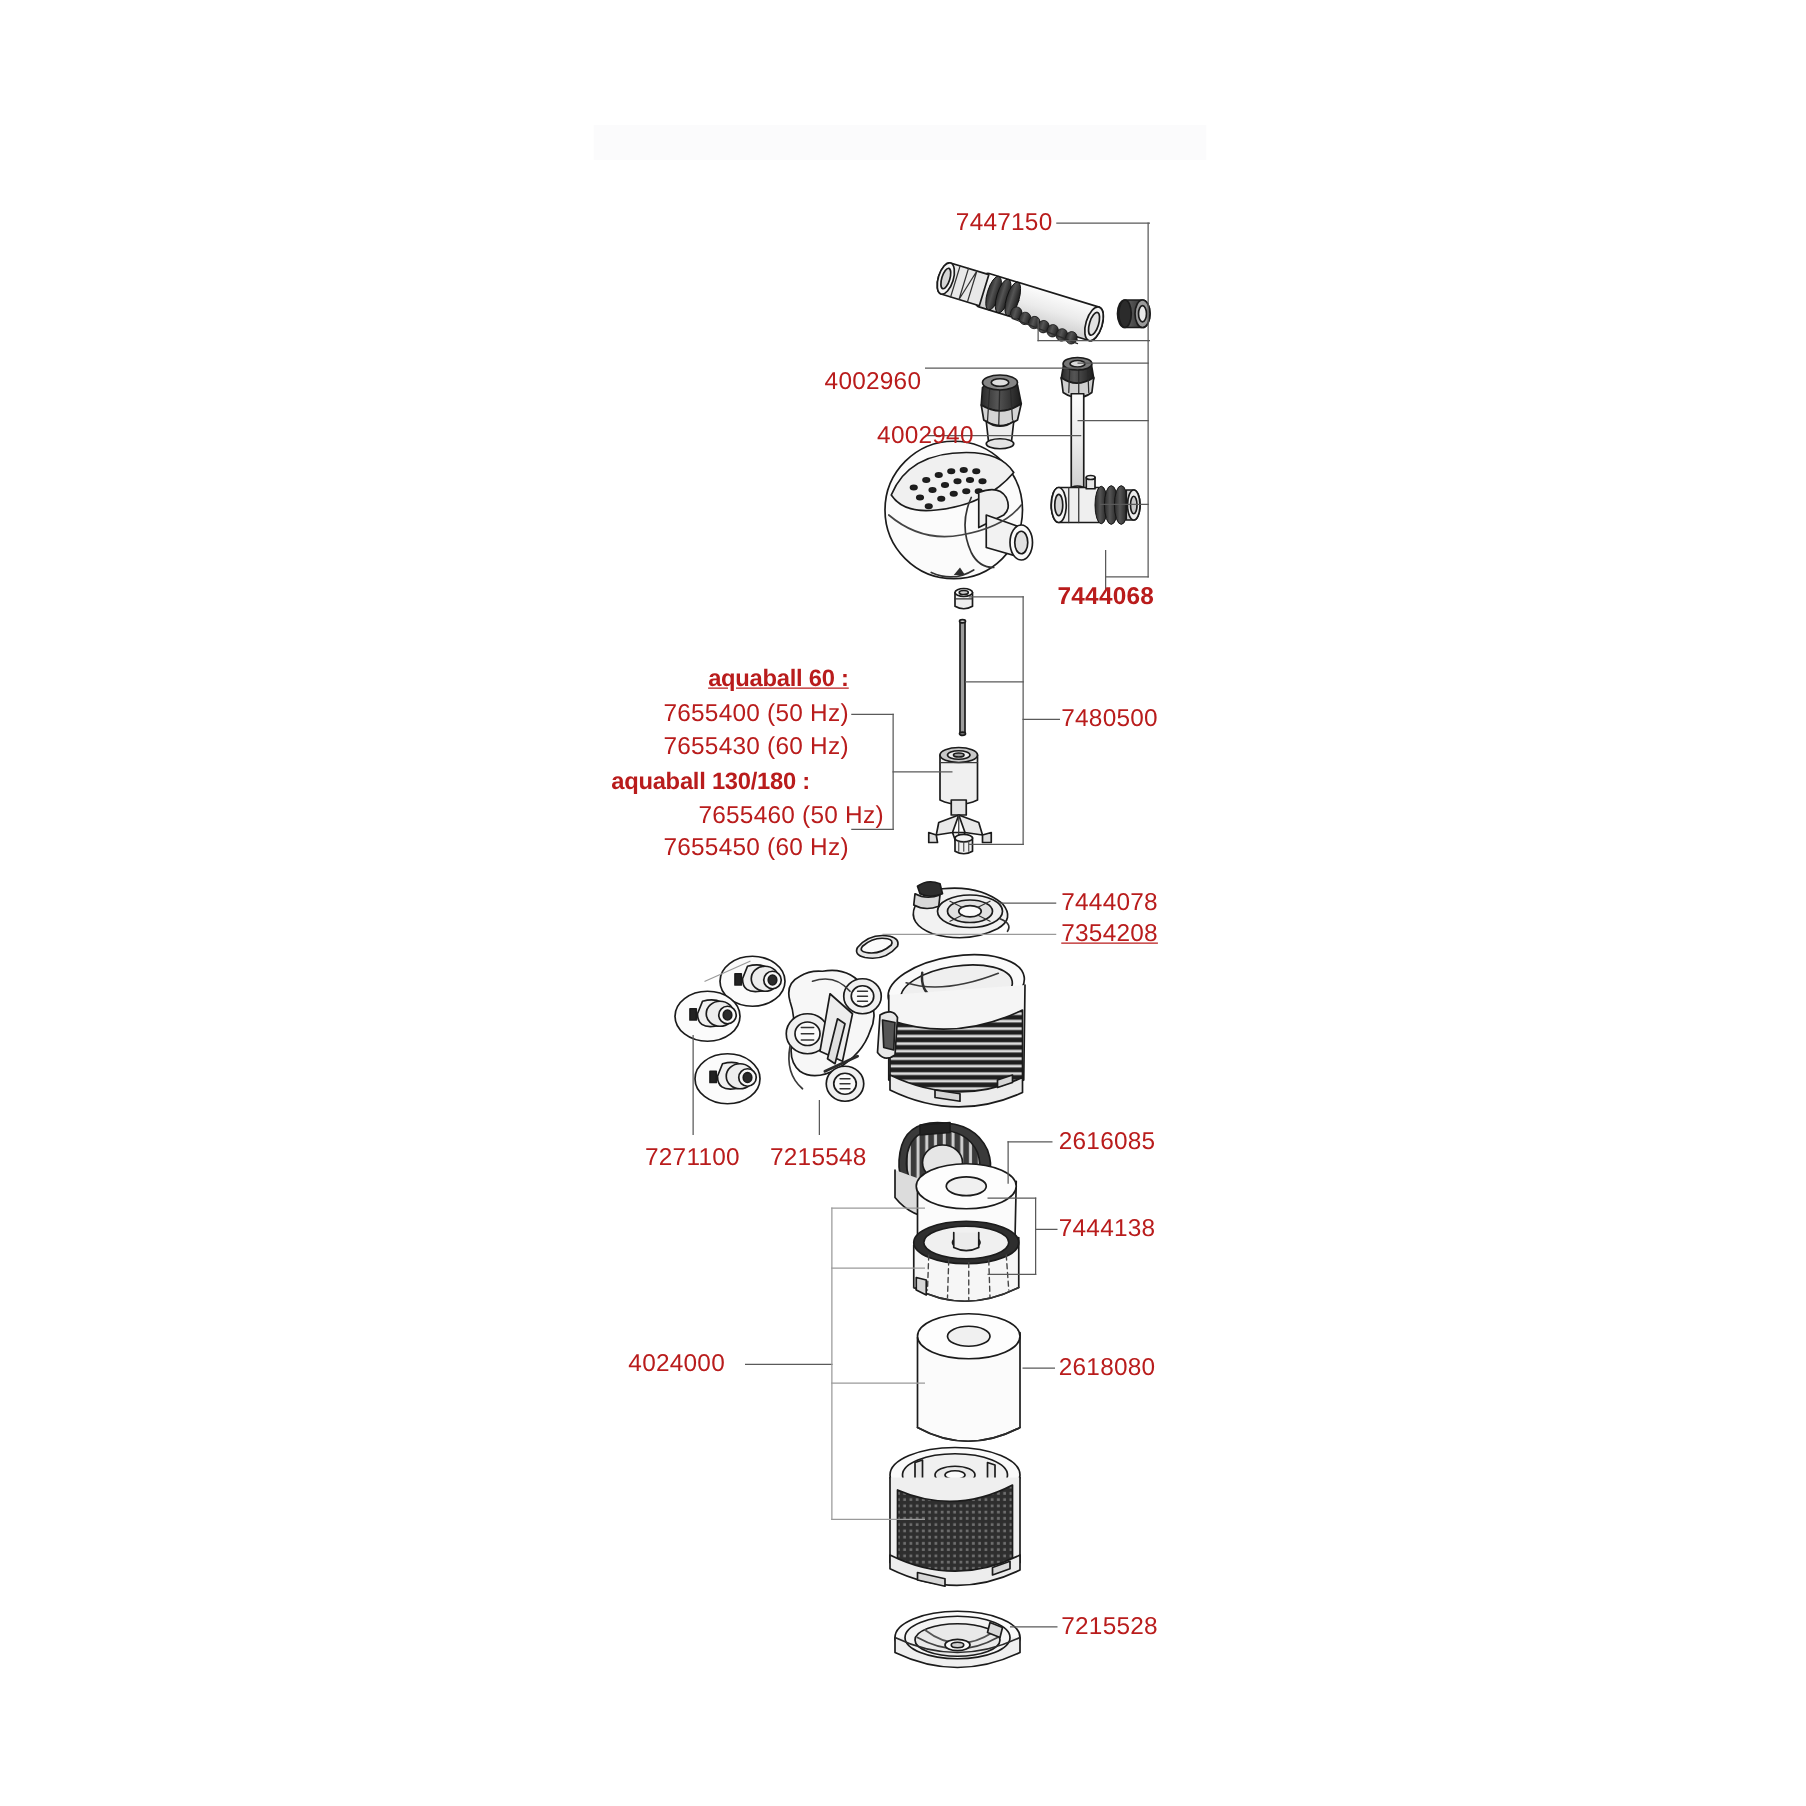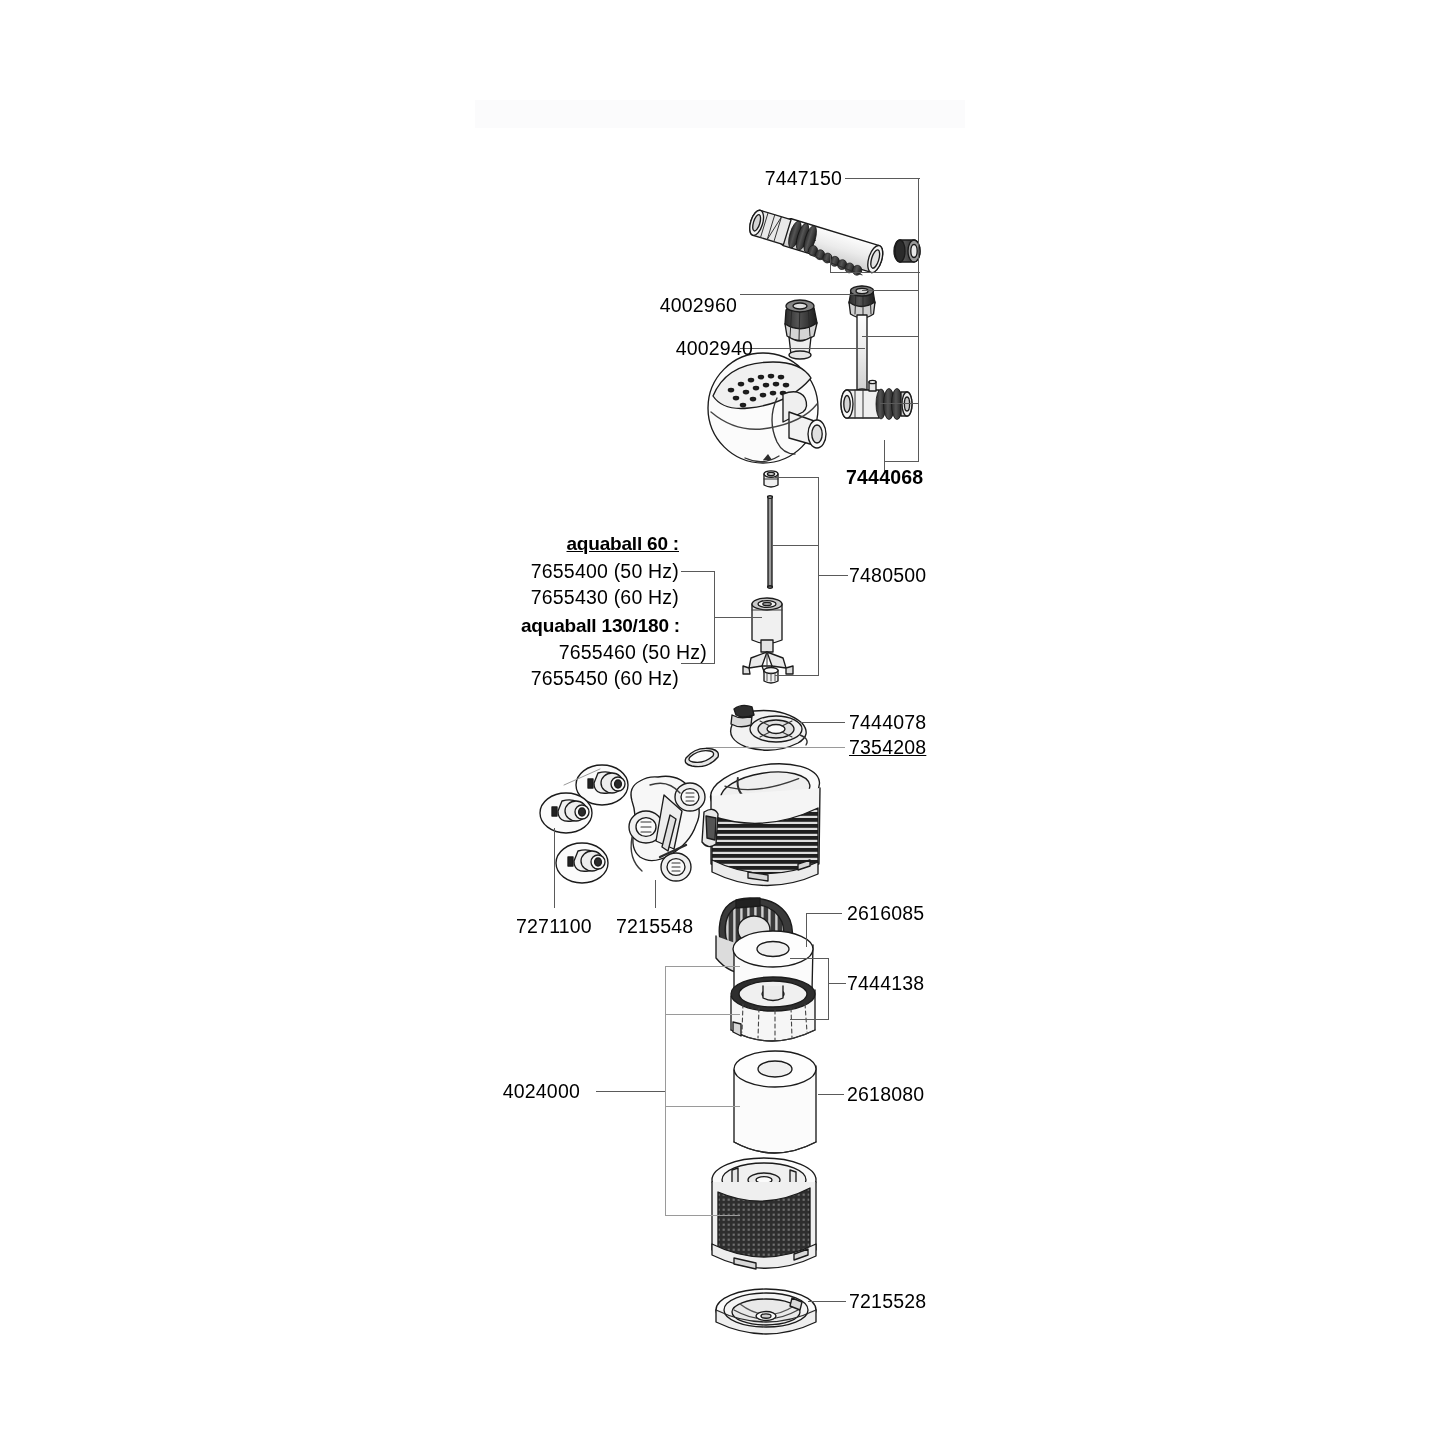--- a/index.html
+++ b/index.html
@@ -17,21 +17,21 @@
     position:absolute;
     left:475px;top:100px;width:490px;height:28px;
     background:#fbfbfc;
   }
 
   
   .lbl{
     position:absolute;
     font-size:19.5px;
     letter-spacing:.2px;
-    color:#000000;
+    color:#b91c1c;
     white-space:nowrap;
     font-weight:400;
   }
   .lbl.r{transform:translateX(-100%);}    
   .lbl.b{font-weight:700;font-size:19px;letter-spacing:-.2px;}
 
   
   .ln{position:absolute;background:#5a5a5a;}
   .ln.h{height:1.4px;}
   .ln.v{width:1.4px;}
@@ -445,28 +445,28 @@
   <div class="ln h lt" style="left:665px;top:1014px;width:75px;"></div>
   <div class="ln h lt" style="left:665px;top:1106px;width:75px;"></div>
   <div class="ln h lt" style="left:665px;top:1215px;width:75px;"></div>
 
   <div class="ln h" style="left:818px;top:1094px;width:26px;"></div>
 
   <div class="ln h" style="left:808px;top:1301px;width:38px;"></div>
 
   <div class="lbl r" style="left:842px;top:167px;">7447150</div>
   <div class="lbl r" style="left:737px;top:283px;margin-top:11px;">4002960</div>
-  <div class="lbl r" style="left:753px;top:337px;">4002940</div>
+  <div class="lbl r" style="left:779px;top:337px;">4002940</div>
   <div class="lbl" style="left:846px;top:466px;font-weight:bold;">7444068</div>
   <div class="lbl" style="left:849px;top:564px;">7480500</div>
 
   <div class="lbl b r" style="left:679px;top:533px;text-decoration:underline;">aquaball 60 :</div>
   <div class="lbl r" style="left:679px;top:560px;">7655400 (50 Hz)</div>
   <div class="lbl r" style="left:679px;top:586px;">7655430 (60 Hz)</div>
-  <div class="lbl b r" style="left:680px;top:615px;">aquaball 130/180 :</div>
+  <div class="lbl b r" style="left:648px;top:615px;">aquaball 130/180 :</div>
   <div class="lbl r" style="left:679px;top:641px;margin-left:28px;">7655460 (50 Hz)</div>
   <div class="lbl r" style="left:679px;top:667px;">7655450 (60 Hz)</div>
 
   <div class="lbl" style="left:849px;top:711px;">7444078</div>
   <div class="lbl" style="left:849px;top:736px;text-decoration:underline;">7354208</div>
 
   <div class="lbl" style="left:516px;top:915px;">7271100</div>
   <div class="lbl" style="left:616px;top:915px;">7215548</div>
 
   <div class="lbl" style="left:847px;top:902px;">2616085</div>

